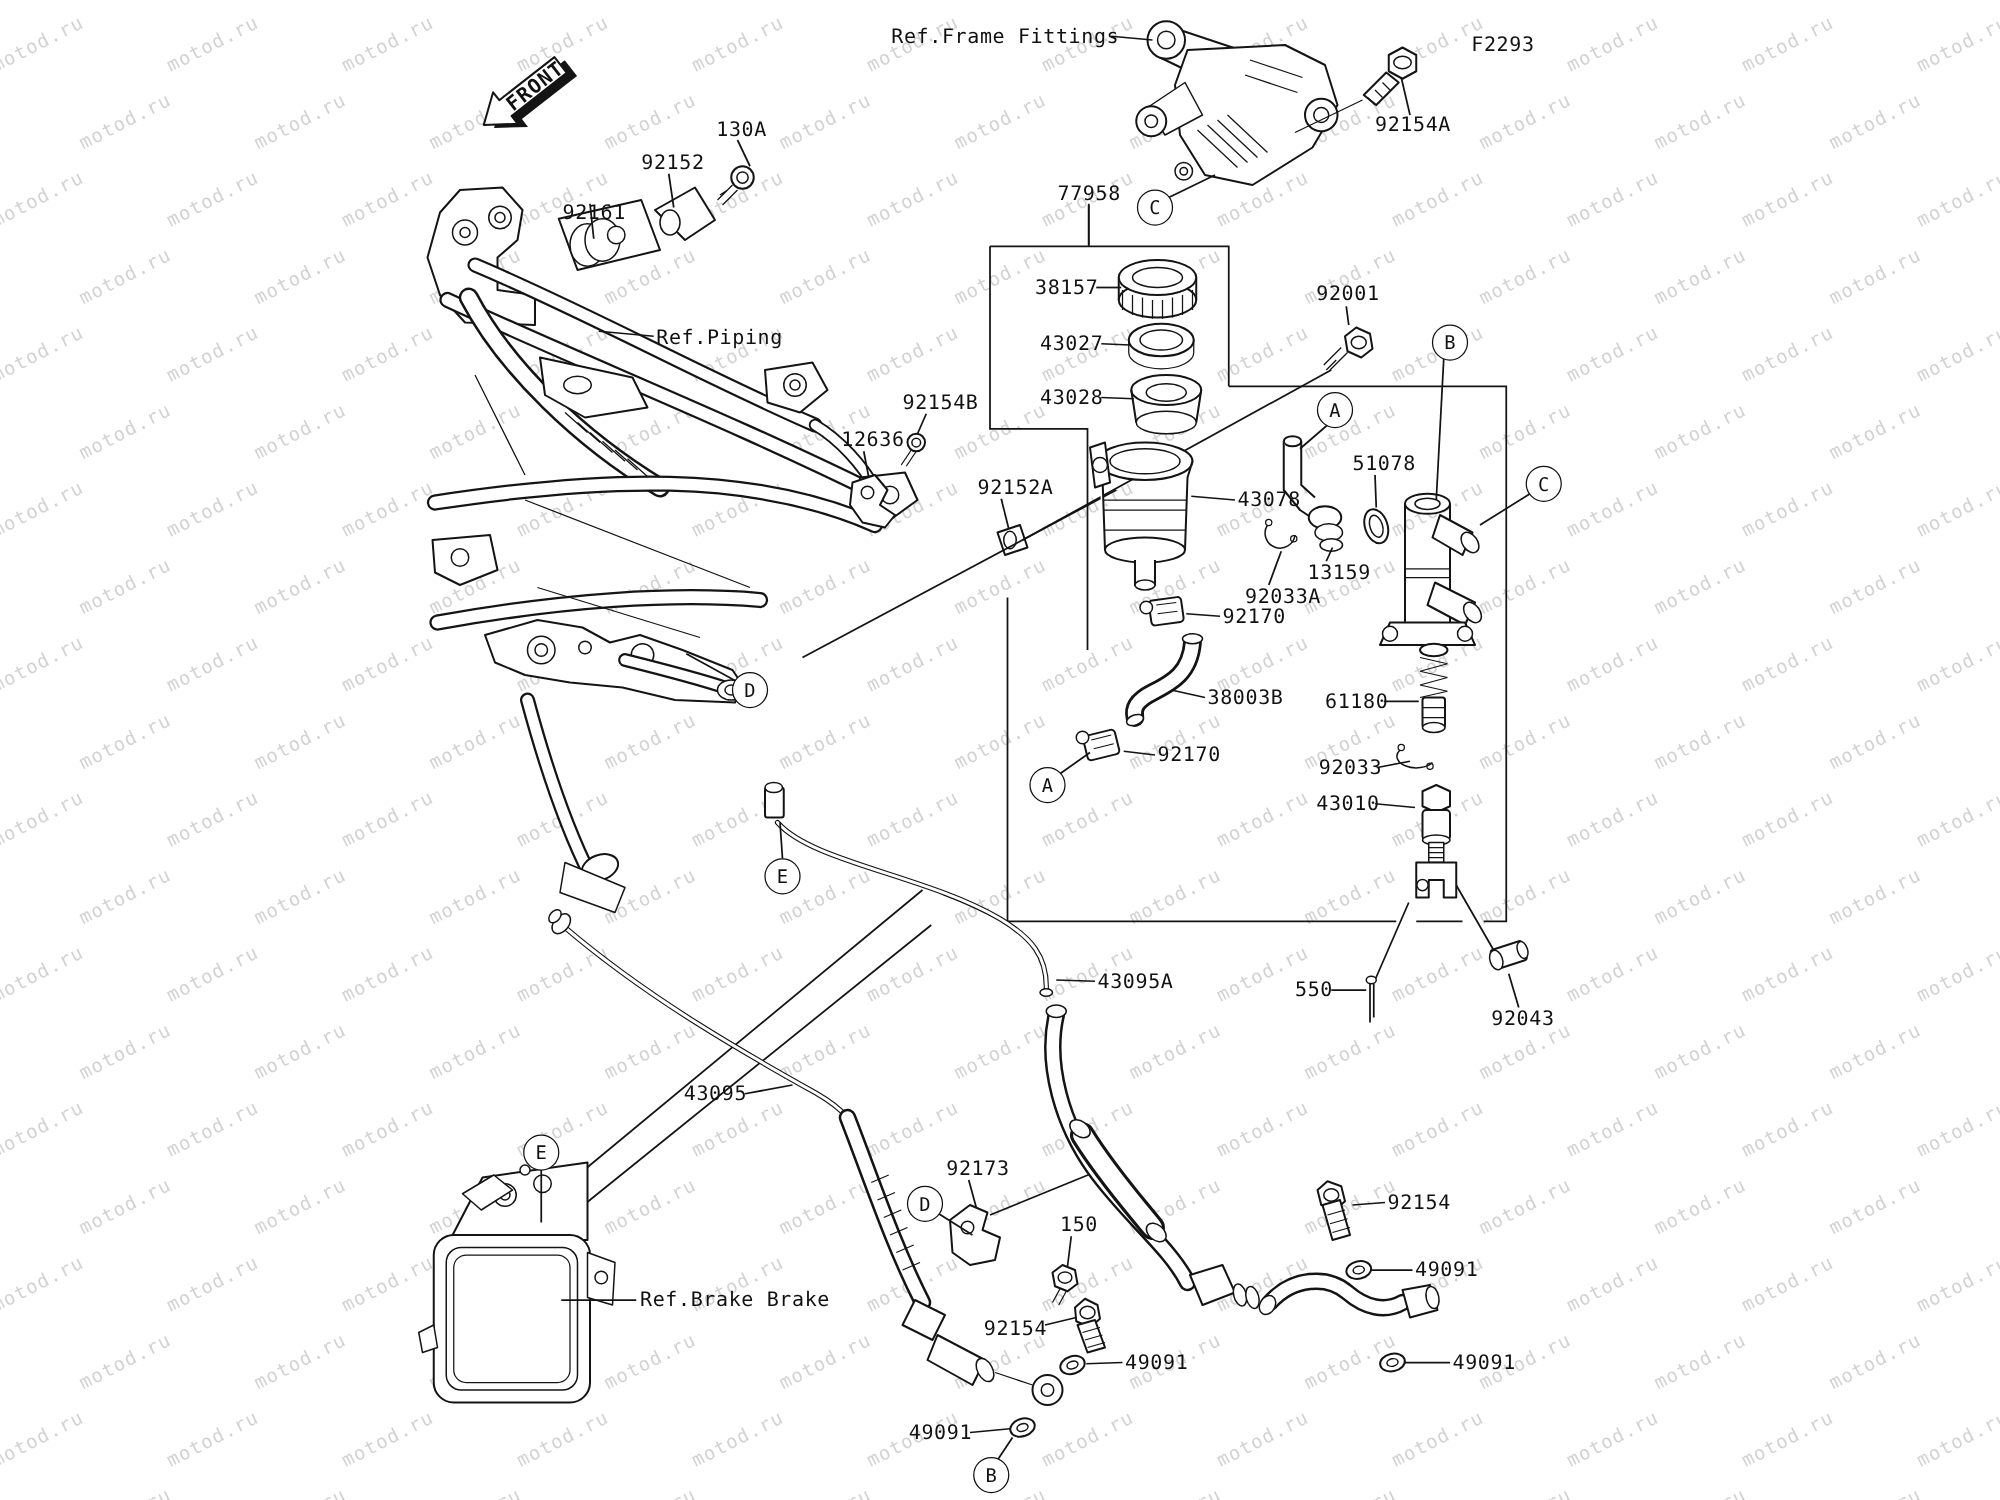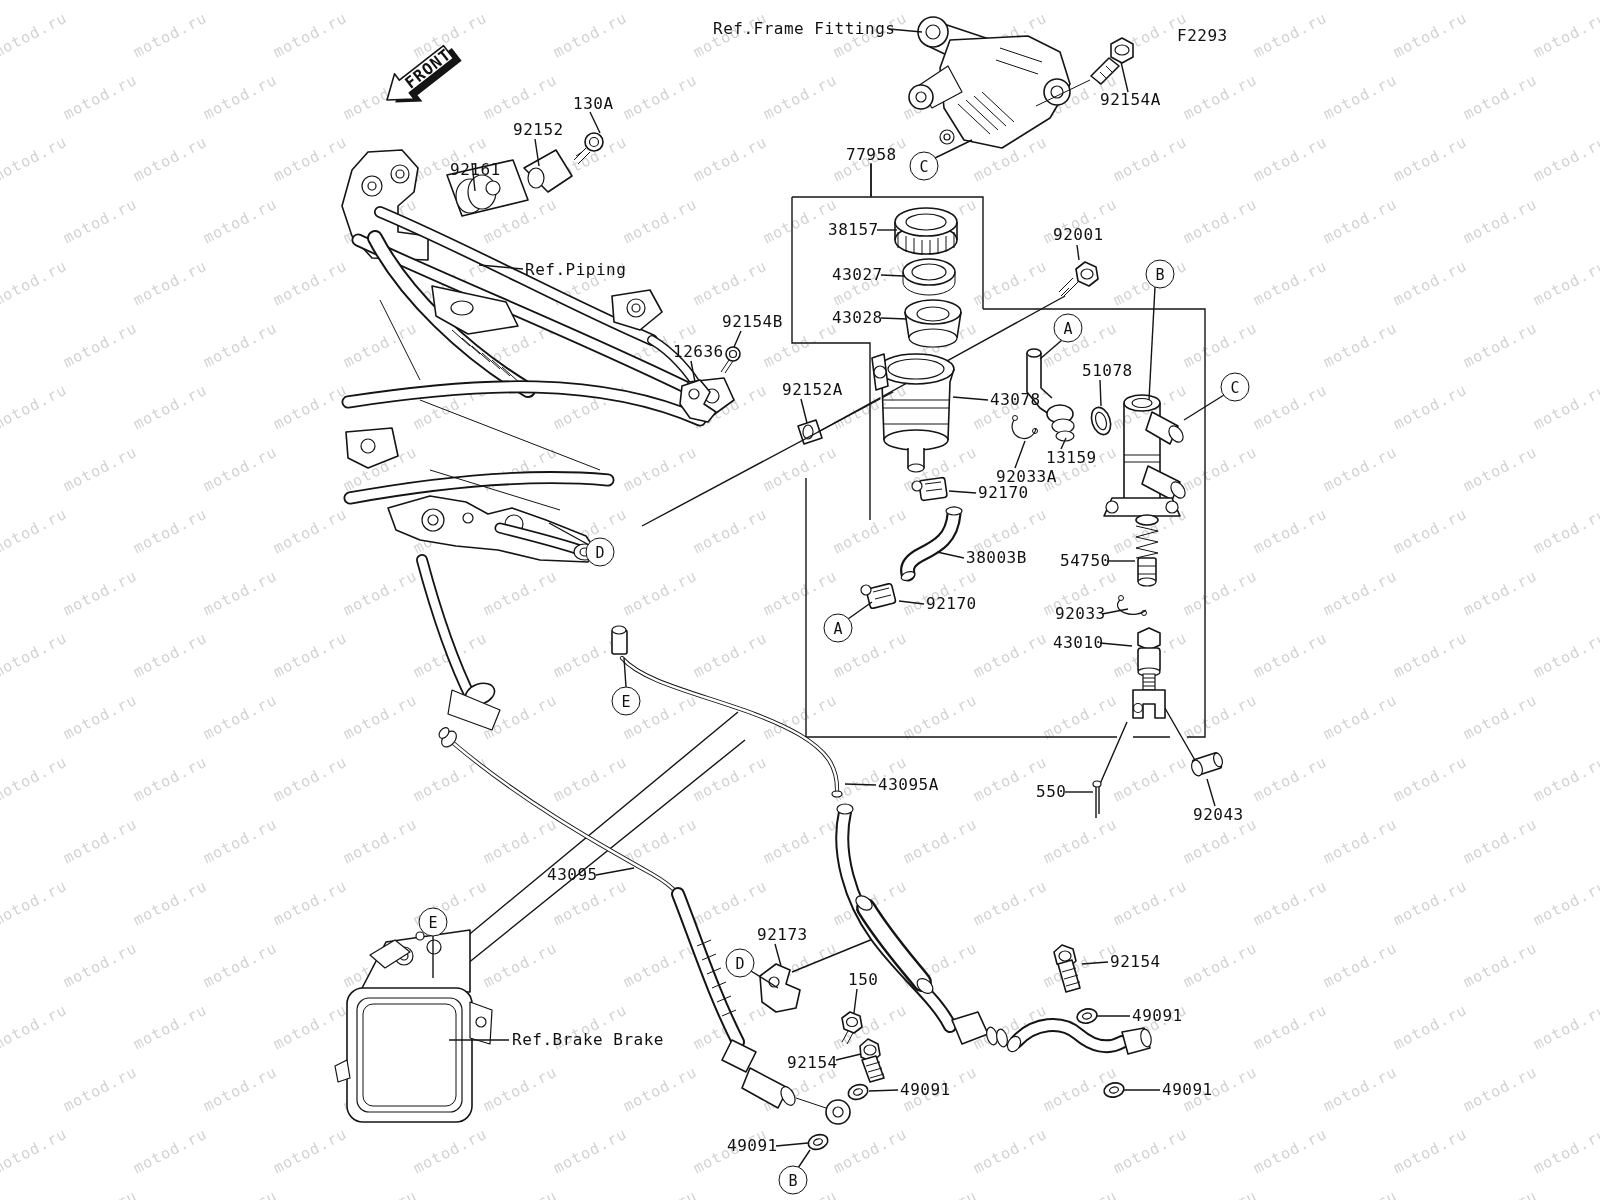--- a/index.html
+++ b/index.html
@@ -674,21 +674,21 @@
       <span class="plabel" style="left: 722px; top: 322px;">92154B</span>
       <span class="plabel" style="left: 673px; top: 352px;">12636</span>
       <span class="plabel" style="left: 782px; top: 390px;">92152A</span>
       <span class="plabel" style="left: 990px; top: 400px;">43078</span>
       <span class="plabel" style="left: 1082px; top: 371px;">51078</span>
       <span class="plabel" style="left: 1046px; top: 458px;">13159</span>
       <span class="plabel" style="left: 996px; top: 477px;">92033A</span>
       <span class="plabel" style="left: 978px; top: 493px;">92170</span>
       <span class="plabel" style="left: 966px; top: 558px;">38003B</span>
       <span class="plabel" style="left: 926px; top: 604px;">92170</span>
-      <span class="plabel" style="left: 1060px; top: 561px;">54750</span>
+      <span class="plabel" style="left: 1060px; top: 561px;">61180</span>
       <span class="plabel" style="left: 1055px; top: 614px;">92033</span>
       <span class="plabel" style="left: 1053px; top: 643px;">43010</span>
       <span class="plabel" style="left: 878px; top: 785px;">43095A</span>
       <span class="plabel" style="left: 1036px; top: 792px;">550</span>
       <span class="plabel" style="left: 1193px; top: 815px;">92043</span>
       <span class="plabel" style="left: 547px; top: 875px;">43095</span>
       <span class="plabel" style="left: 757px; top: 935px;">92173</span>
       <span class="plabel" style="left: 848px; top: 980px;">150</span>
       <span class="plabel" style="left: 787px; top: 1063px;">92154</span>
       <span class="plabel" style="left: 900px; top: 1090px;">49091</span>

